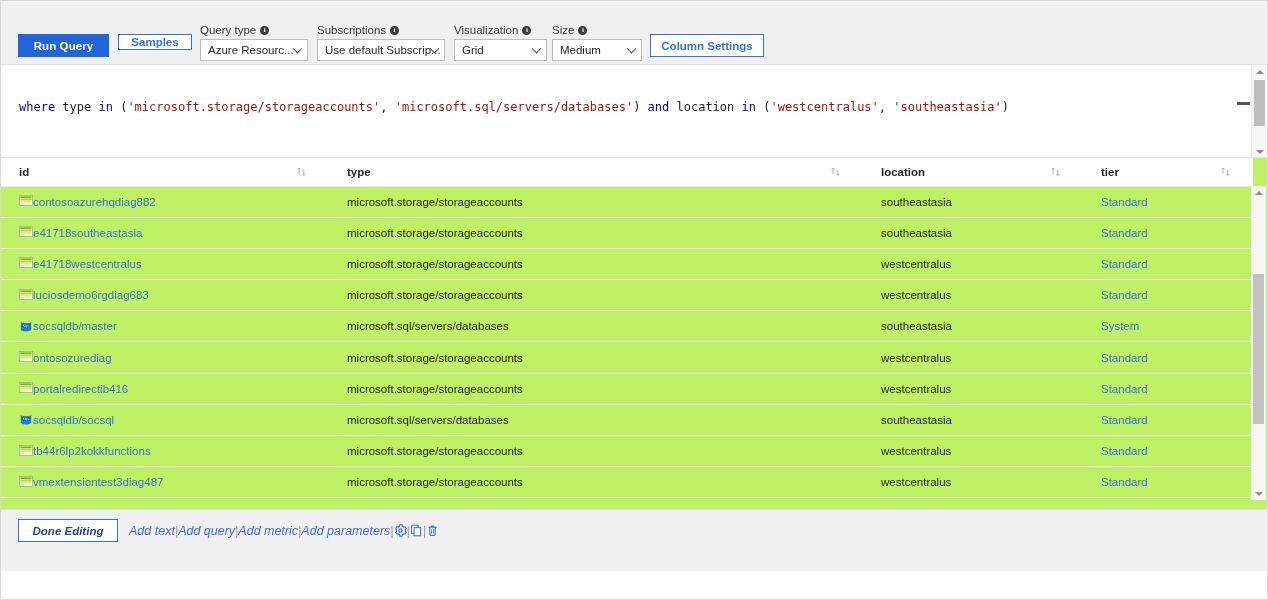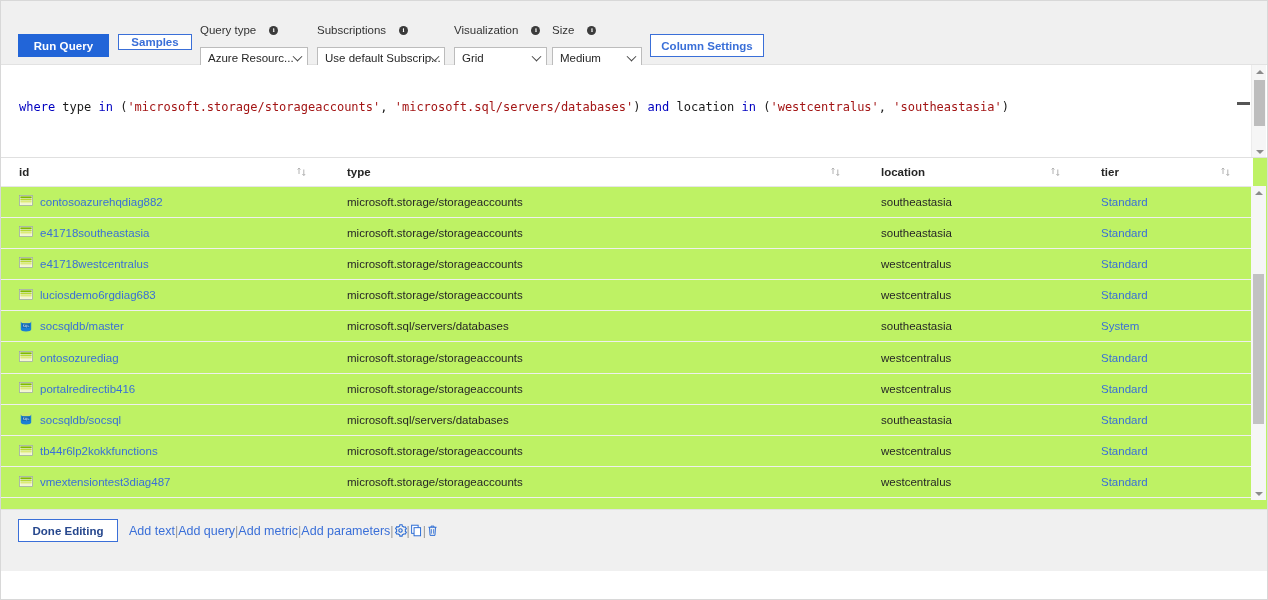--- a/index.html
+++ b/index.html
@@ -52,22 +52,22 @@
     background: #ffffff;
     color: #3a6fd8;
     font-size: 11.5px; font-weight: bold;
     border: 1px solid #3a6fd8;
     display: flex; align-items: center; justify-content: center;
     cursor: pointer;
   }
   .field { position: absolute; top: 22px; }
   .field-label {
     font-size: 11.5px; color: #333;
-    display: flex; align-items: center; gap: 13px;
-    height: 14px; margin-bottom: 10px;
+    display: flex; align-items: center; gap: 4px;
+    height: 14px; margin-bottom: 2px;
     white-space: nowrap;
   }
   .info-icon {
     display: inline-flex; align-items: center; justify-content: center;
     width: 9px; height: 9px; border-radius: 50%;
     background: #3b3b3b; color: #fff;
     font-size: 7px; font-weight: bold;
     font-family: "Liberation Serif", serif;
     line-height: 1;
     padding-bottom: 0px;
@@ -206,21 +206,21 @@
   }
   table.grid td {
     font-size: 11.5px;
     color: #262626;
     height: 31.2px;
     padding: 0 0 0 18px;
     border-bottom: 1px solid #efefef;
     vertical-align: middle;
     white-space: nowrap; overflow: hidden;
   }
-  .cell-id { display: flex; align-items: center; gap: 7px; }
+  .cell-id { display: flex; align-items: center; }
   .res-link { color: #3a6fd8; cursor: pointer; }
   .tier-link { color: #3a6fd8; cursor: pointer; }
 
   
   .ico { width: 14px; height: 13px; flex: 0 0 auto; }
 
   .tbl-scroll {
     position: absolute; right: 1px; top: 28px;
     width: 15px; height: 314px;
     background: #f6f6f6;
@@ -231,20 +231,21 @@
     background: #c2c2c2;
     cursor: pointer;
   }
 
   
   .footer {
     position: relative;
     height: 62px;
     background: #f0f0f0;
     border-top: 1px solid #e2e2e2;
+    font-style: italic;
   }
   .foot-btn {
     position: absolute; left: 17px; top: 9px;
     width: 100px; height: 23px;
     background: #ffffff;
     color: #26478d;
     font-size: 11.5px; font-weight: bold;
     border: 1px solid #3a6fd8;
     display: flex; align-items: center; justify-content: center;
     cursor: pointer;

